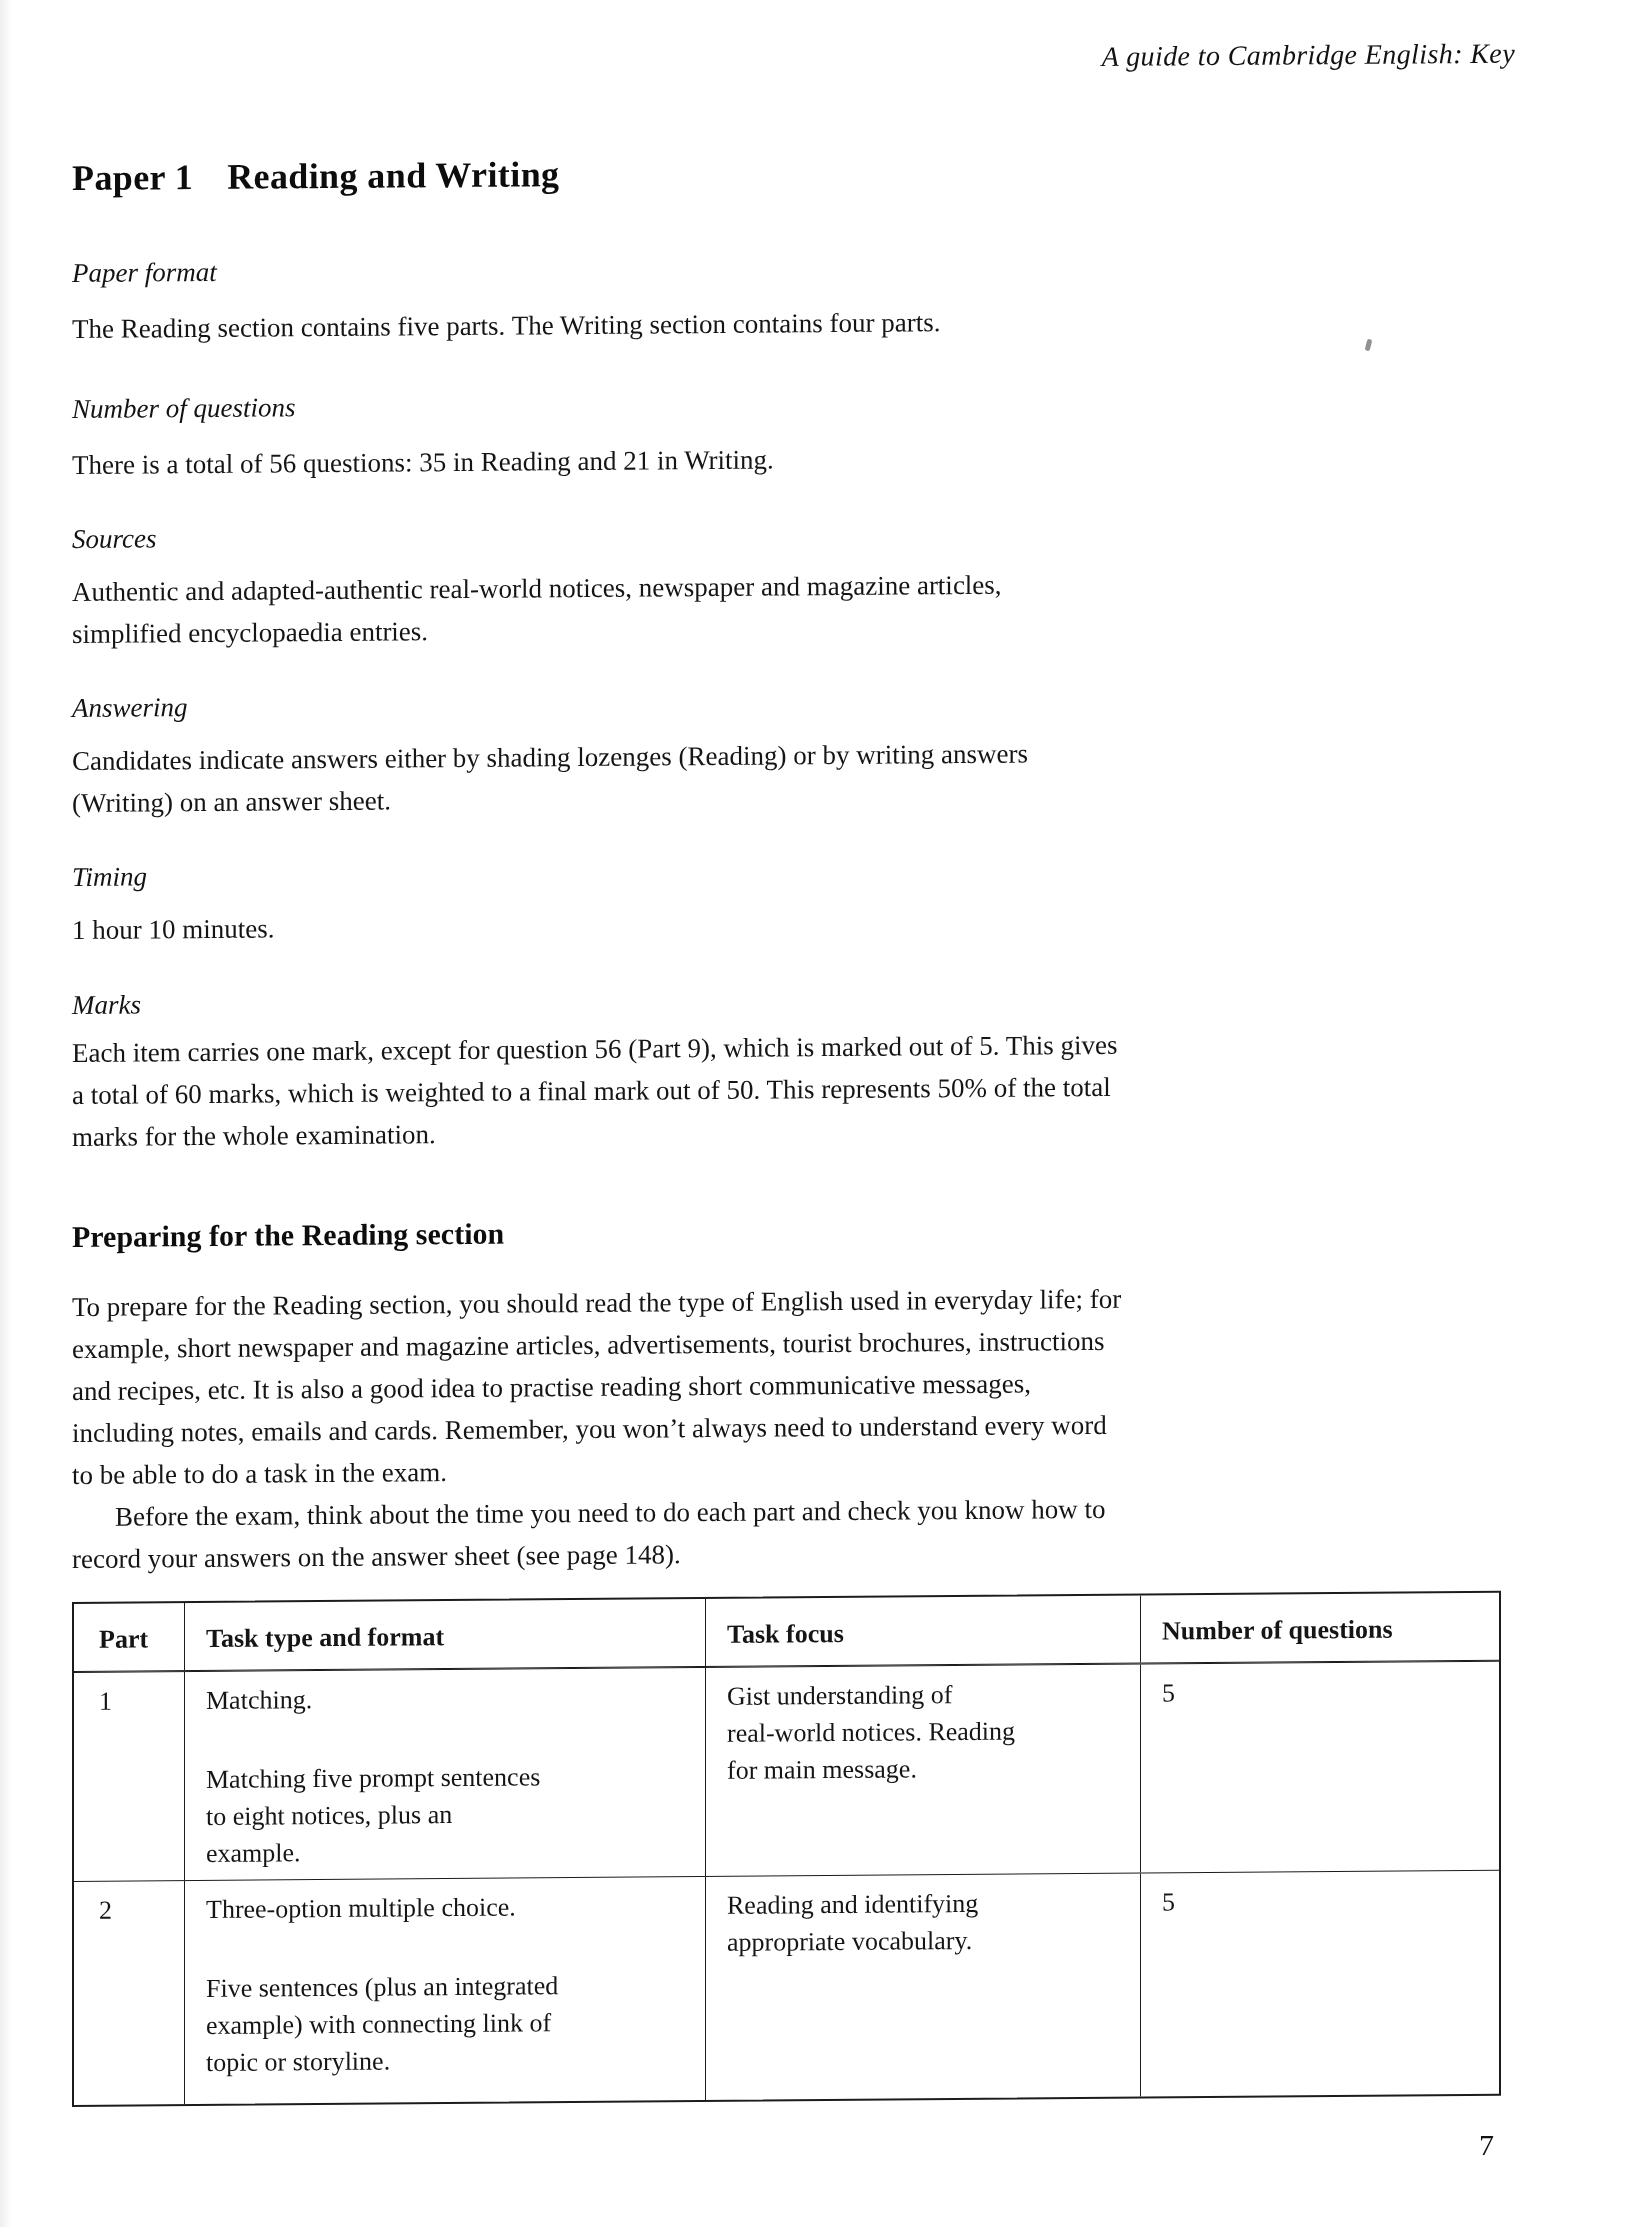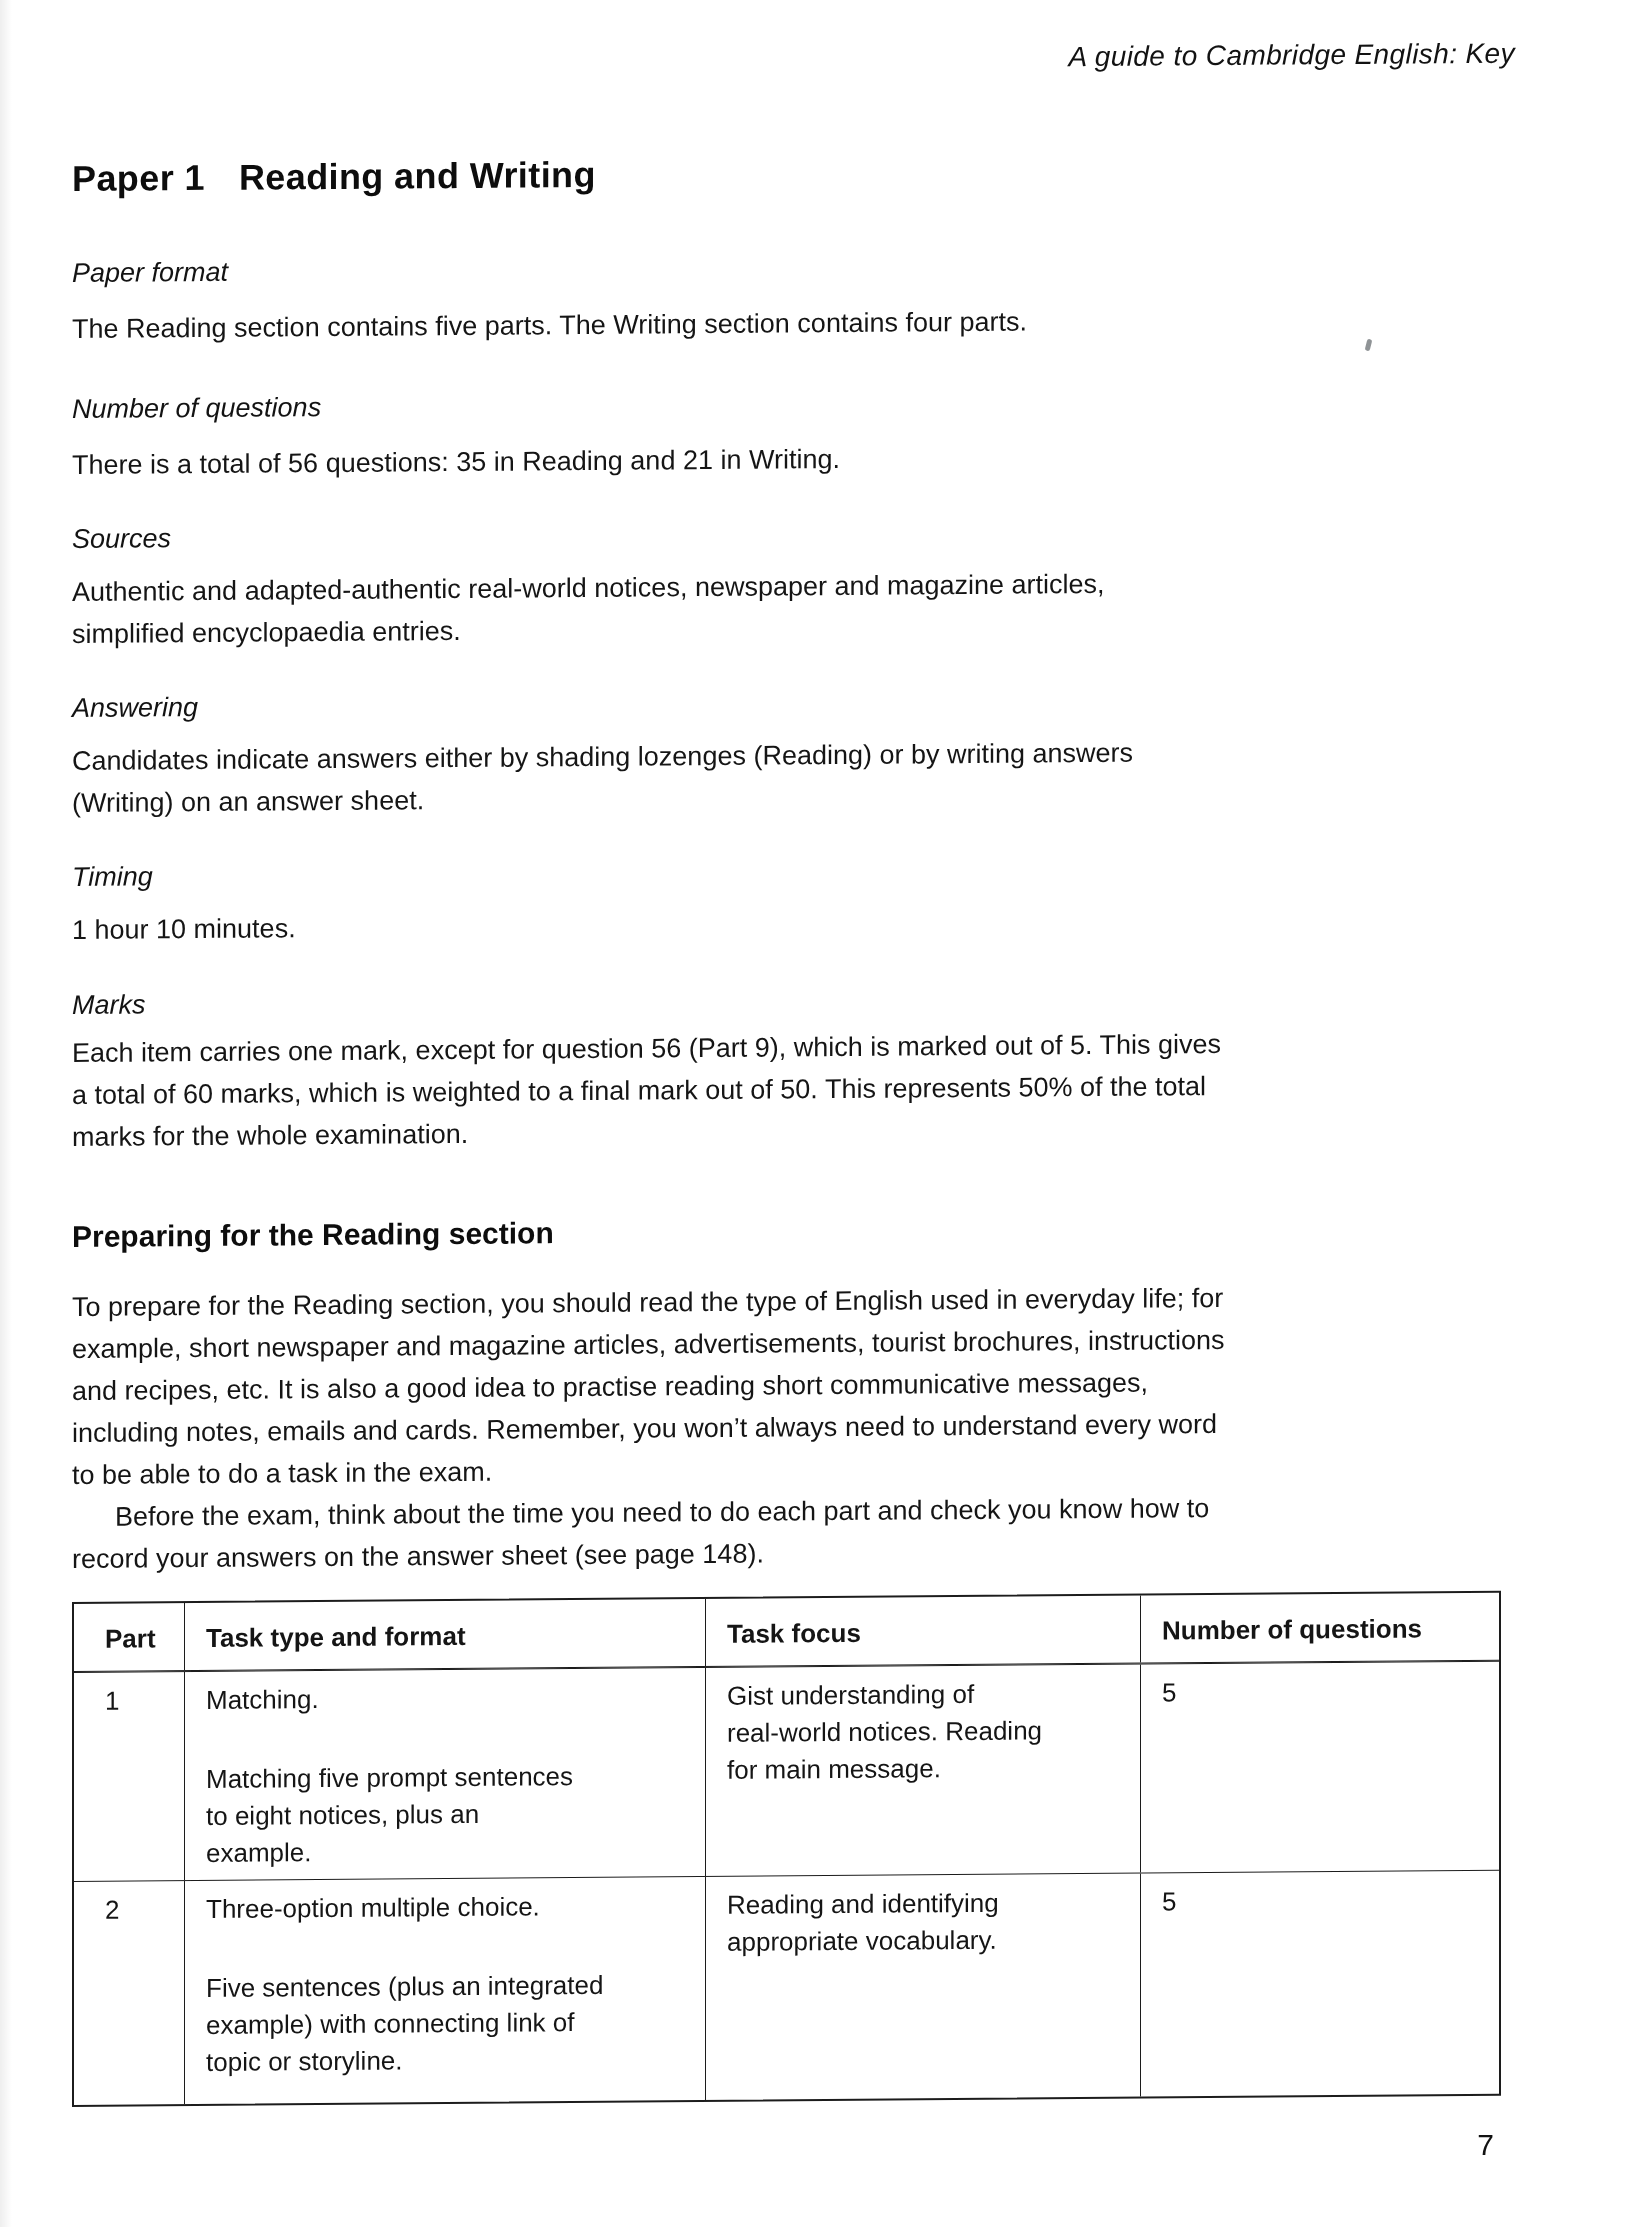--- a/index.html
+++ b/index.html
@@ -1,21 +1,21 @@
 <!DOCTYPE html>
 <html style="font-size:12px"><head>
 <meta charset="utf-8">
 <style>
   html, body { margin: 0; padding: 0; background: #ffffff; }
   .page {
     position: relative;
     width: 1651px;
     height: 2227px;
     background: #ffffff;
-    font-family: Liberation Sans, sans-serif;
+    font-family: Liberation Serif, serif;
     color: #151515;
     overflow: hidden;
   }
   .scan-edge {
     position: absolute;
     left: 0; top: 0;
     width: 12px; height: 100%;
     background: linear-gradient(to right, rgba(0,0,0,0.12), rgba(0,0,0,0));
     opacity: .55;
   }
@@ -98,21 +98,21 @@
   }
   .tc:last-child { border-right: none; }
   .thead .tc {
     font-weight: bold;
     padding-top: 16.3px;
     padding-bottom: 13.4px;
   }
   .thead .c-part { padding-left: 25px; }
   .tc p { margin: 0; white-space: pre-line; }
   .tc p + p { margin-top: 42px; }
-  .c-part { padding-left: 25px; margin-left: 6px; }
+  .c-part { padding-left: 25px; }
   .row-2 { min-height: 223px; }
   .row-1 { min-height: 208px; }
 
   .page-number {
     position: absolute;
     right: 157px;
     top: 2128px;
     font-size: 30px;
     color: #121212;
   }

